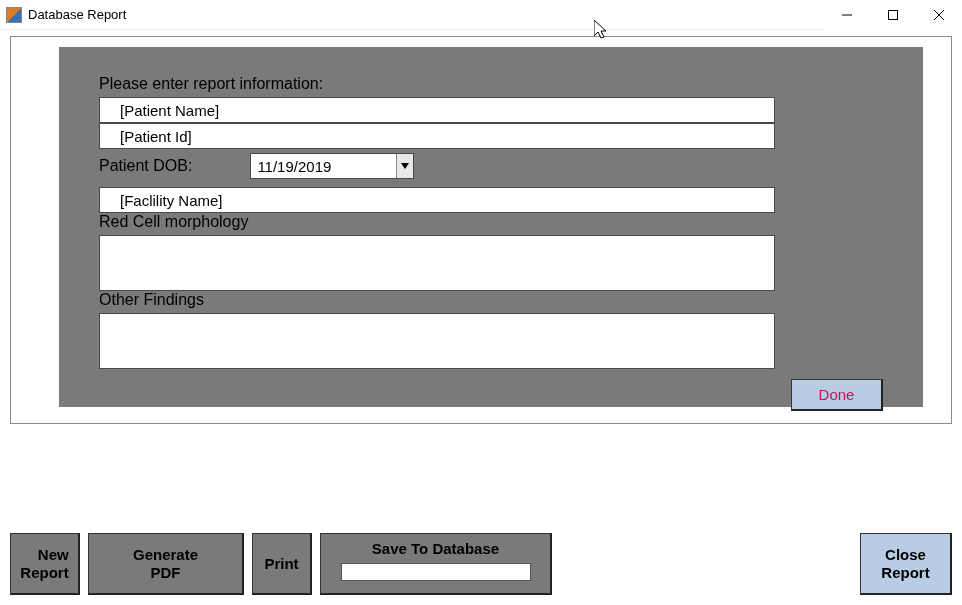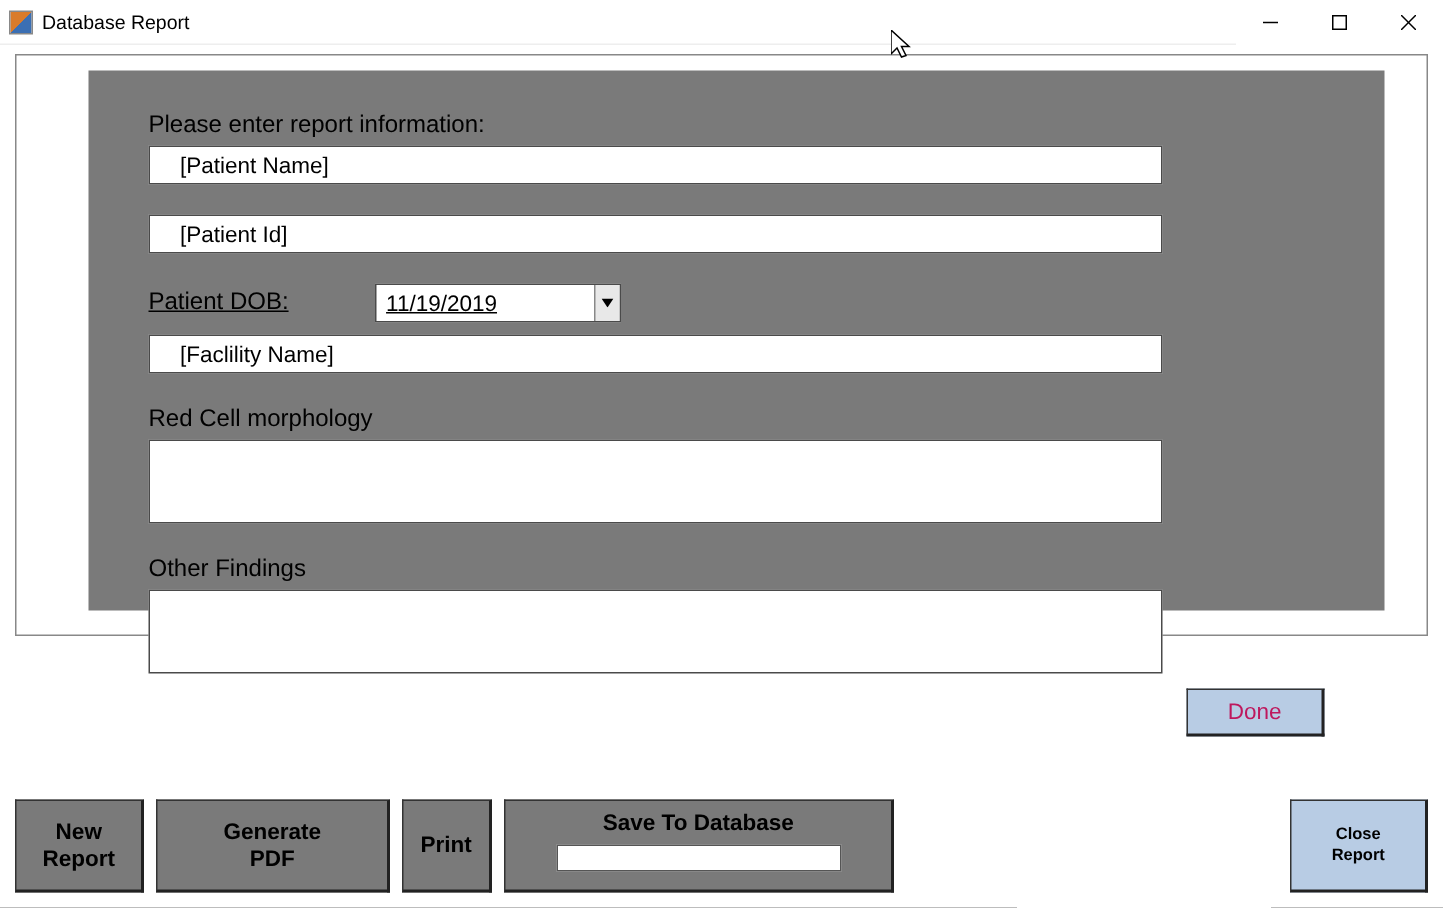--- a/index.html
+++ b/index.html
@@ -71,29 +71,28 @@
     .text-input {
       width: 676px;
       max-width: 100%;
       height: 26px;
       border: 1px solid #4a4a4a;
       background: #fff;
       font-size: 15px;
       padding: 2px 20px;
       color: #000;
       display: block;
-      margin-bottom: 20px;
+      margin-bottom: 0;
     }
     .dob-row {
       display: flex;
       align-items: center;
       gap: 58px;
       margin-bottom: 8px;
       margin-top: 4px;
-      text-decoration: underline;
     }
     .dob-label {
       color: #000;
       font-size: 16px;
     }
     .dob-picker {
       display: flex;
       align-items: stretch;
       height: 26px;
       border: 1px solid #4a4a4a;
@@ -120,21 +119,21 @@
       width: 676px;
       max-width: 100%;
       height: 56px;
       border: 1px solid #4a4a4a;
       background: #fff;
       font-size: 15px;
       padding: 4px;
       resize: none;
       display: block;
     }
-    .spacer-top { margin-top: 22px; }
+    .spacer-top { }
     .done-row {
       display: flex;
       justify-content: flex-end;
       margin-top: 10px;
     }
     .done-btn {
       background: #b8cce4;
       border: 1px solid #333;
       border-right: 2px solid #222;
       border-bottom: 2px solid #222;
@@ -161,29 +160,29 @@
       color: #000;
       font-size: 15px;
       font-weight: bold;
       display: flex;
       align-items: center;
       justify-content: center;
       text-align: center;
       line-height: 1.2;
       padding: 0 8px;
     }
-    .tool-btn.new { width: 86px; }
+    .tool-btn.new { width: 70px; text-align: right; }
     .tool-btn.gen { width: 156px; }
     .tool-btn.print { width: 60px; }
     .save-wrap {
       background: #7a7a7a;
       border: 1px solid #333;
       border-right: 2px solid #222;
       border-bottom: 2px solid #222;
-      width: 260px;
+      width: 232px;
       display: flex;
       flex-direction: column;
       align-items: center;
       justify-content: flex-start;
       padding-top: 6px;
     }
     .save-label {
       font-size: 15px;
       font-weight: bold;
       color: #000;
@@ -195,21 +194,21 @@
       background: #fff;
       border: 1px solid #555;
     }
     .flex-spacer { flex: 1; }
     .close-btn {
       background: #b8cce4;
       border: 1px solid #333;
       border-right: 2px solid #222;
       border-bottom: 2px solid #222;
       width: 92px;
-      font-size: 11px;
+      font-size: 15px;
       font-weight: bold;
       color: #000;
       display: flex;
       align-items: center;
       justify-content: center;
       text-align: center;
       line-height: 1.2;
     }
     .cursor {
       position: absolute;

